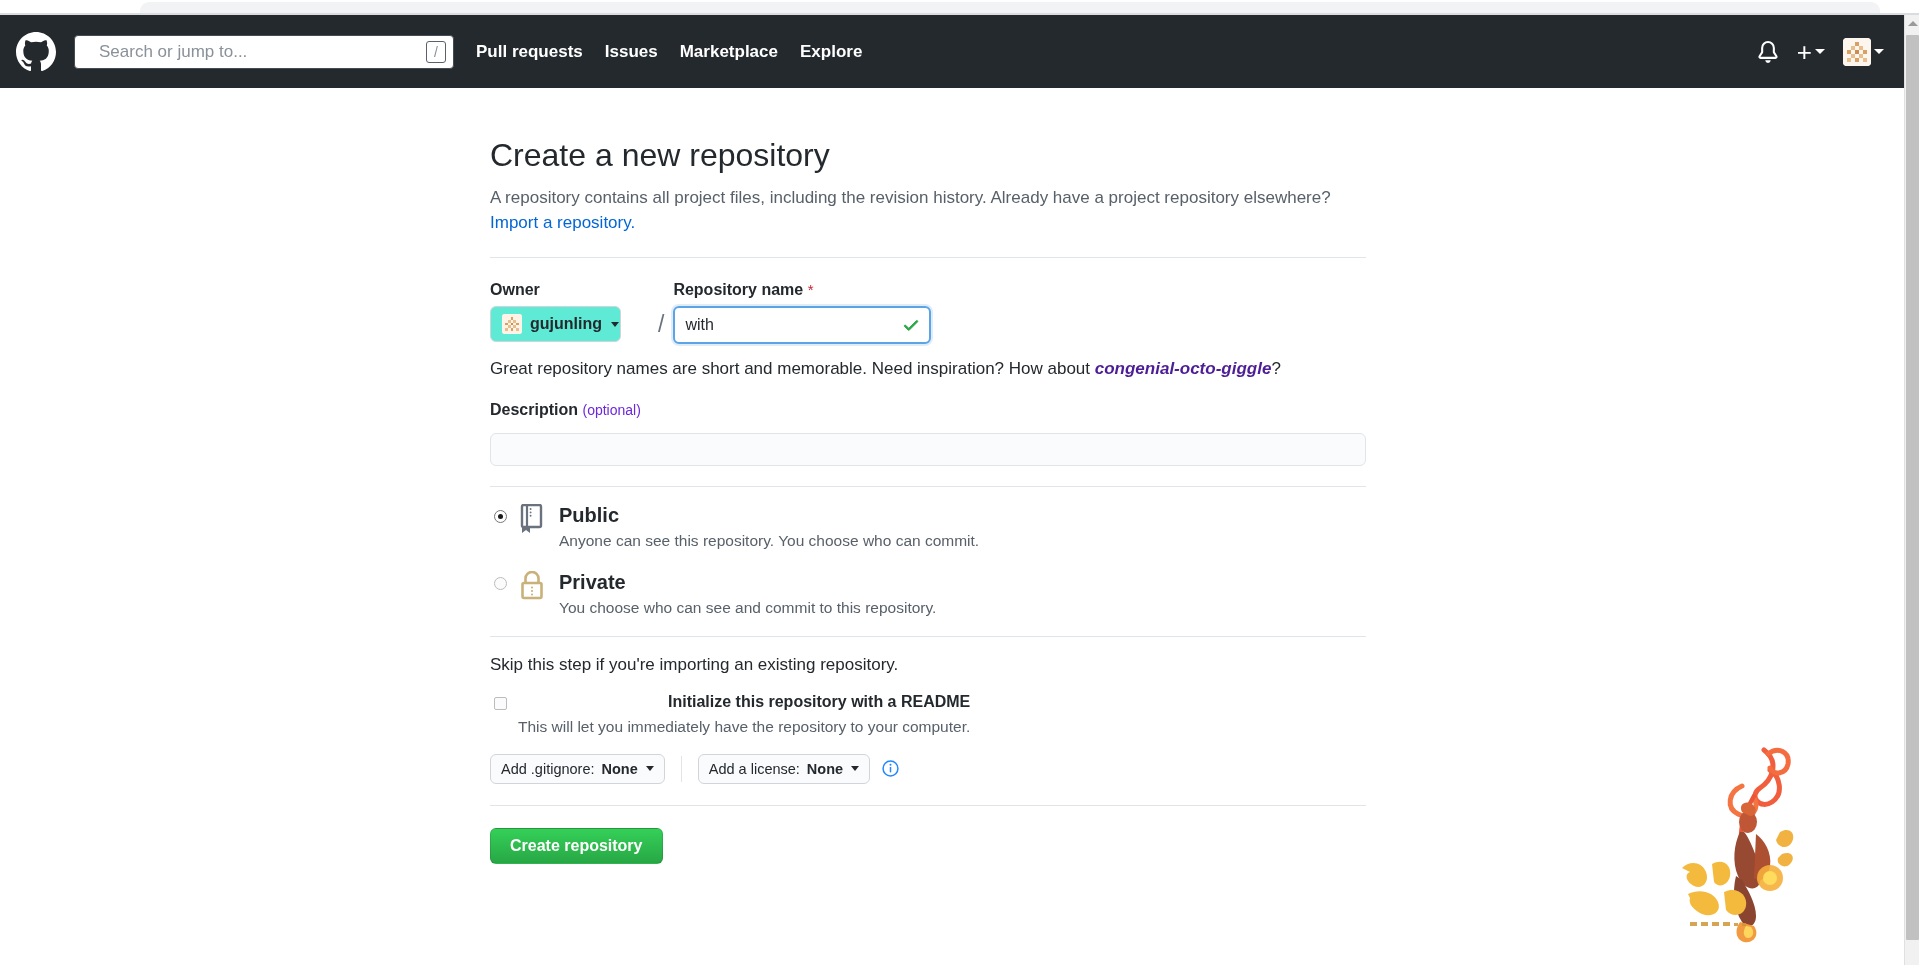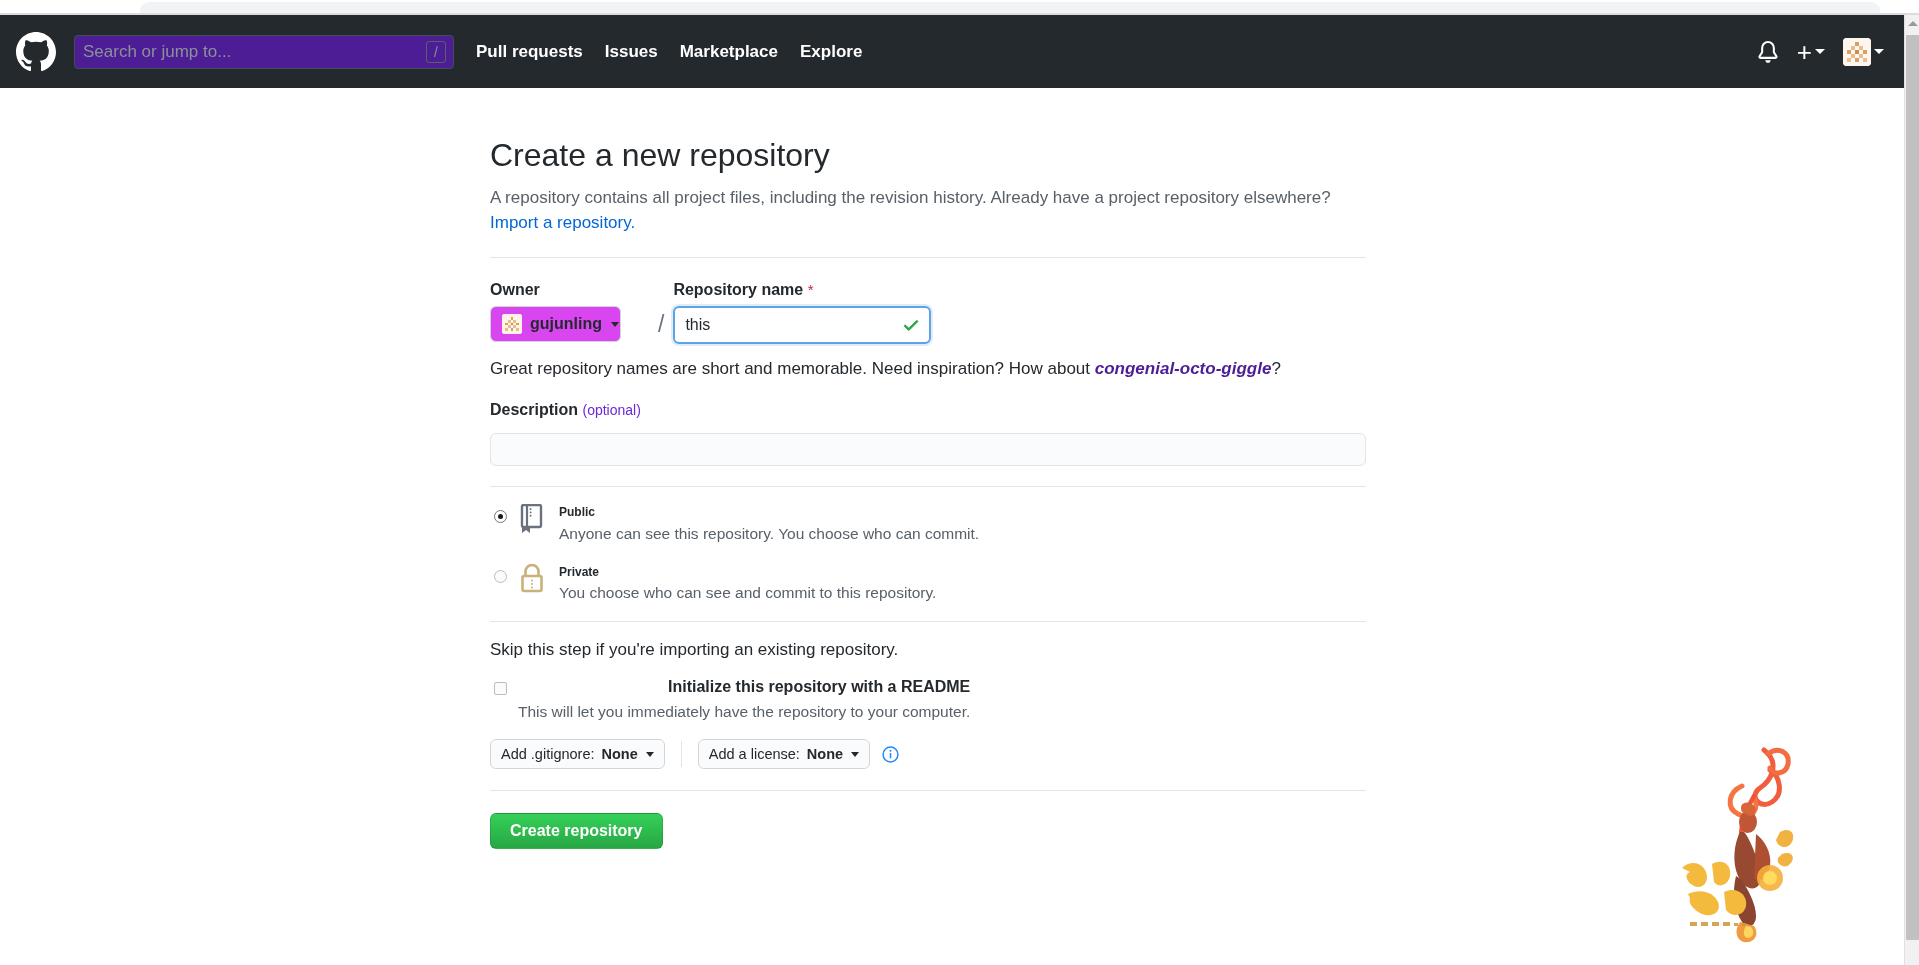--- a/index.html
+++ b/index.html
@@ -44,25 +44,25 @@
     display: flex;
     align-items: center;
     padding: 0 20px 0 16px;
   }
   #gh-logo { width: 40px; height: 40px; flex: none; margin-right: 18px; }
   #gh-logo svg { display:block; width: 40px; height: 40px; fill: #ffffff; }
 
   #search-box {
     position: relative;
     width: 380px; height: 34px;
-    background: #4c1d95;
+    background: #ffffff;
     border: 1px solid #444d56;
     border-radius: 4px;
     display: flex; align-items: center;
-    padding: 0 8px;
+    padding: 0 24px;
     flex: none;
   }
   #search-input-text {
     color: #8a9199;
     font-size: 17px;
     line-height: 1;
     white-space: nowrap;
     overflow: hidden;
   }
   #search-slash-badge {
@@ -154,21 +154,21 @@
   #owner-repo-row { display: flex; align-items: flex-start; margin-top: 23px; }
   .field-label {
     font-size: 16px; font-weight: bold; color: #24292e;
     display: block; margin-bottom: 7px;
   }
   .req-star { color: #cb2431; font-weight: normal; font-size: 15px; }
 
   #owner-col { width: 159px; flex: none; }
   #owner-select {
     height: 36px;
-    background: #d946ef;
+    background: #5eead4;
     border: 1px solid #d1d5da;
     border-radius: 6px;
     display: flex; align-items: center;
     padding: 0 11px;
     gap: 8px;
     cursor: pointer;
     width: 131px;
   }
   #owner-avatar {
     width: 20px; height: 20px; border-radius: 3px;
@@ -242,21 +242,21 @@
   .vis-radio.checked { border-color: #767676; background: #fff; }
   .vis-radio.checked:after {
     content: ""; position: absolute;
     left: 3px; top: 3px;
     width: 5px; height: 5px; border-radius: 50%;
     background: #1a1a1a;
   }
   .vis-icon { width: 28px; flex: none; margin: 2px 12px 0 0; }
   .vis-icon svg { display: block; }
   .vis-text { flex: 1; }
-  .vis-title { font-size: 12px; font-weight: bold; color: #24292e; line-height: 1.3; }
+  .vis-title { font-size: 20px; font-weight: bold; color: #24292e; line-height: 1.3; }
   .vis-desc { font-size: 15.5px; color: #586069; margin-top: 3px; line-height: 1.35; }
 
   #hr-vis { margin-top: 11px; }
 
   
   #skip-text { font-size: 17px; color: #24292e; margin-top: 18px; }
   #readme-row { display: flex; align-items: flex-start; margin-top: 15px; text-align: right; }
   #readme-checkbox {
     width: 13px; height: 13px;
     border: 1px solid #b9bcc0;
@@ -458,21 +458,21 @@
       </div>
 
       <div id="slash-sep">/</div>
 
       <div id="repo-name-col">
         <label class="field-label">
           <span>Repository name</span>
           <span class="req-star">*</span>
         </label>
         <div id="repo-name-field">
-          <span id="repo-name-value">this</span>
+          <span id="repo-name-value">with</span>
           <span id="repo-check">
             <svg viewBox="0 0 16 16" aria-hidden="true">
               <path d="M13.78 4.22a.75.75 0 0 1 0 1.06l-7.25 7.25a.75.75 0 0 1-1.06
               0L2.22 9.28a.75.75 0 0 1 1.06-1.06L6 10.94l6.72-6.72a.75.75 0 0 1 1.06 0z" fill="#28a745" stroke="#28a745" stroke-width="0.8"></path>
             </svg>
           </span>
         </div>
       </div>
     </div>
 

